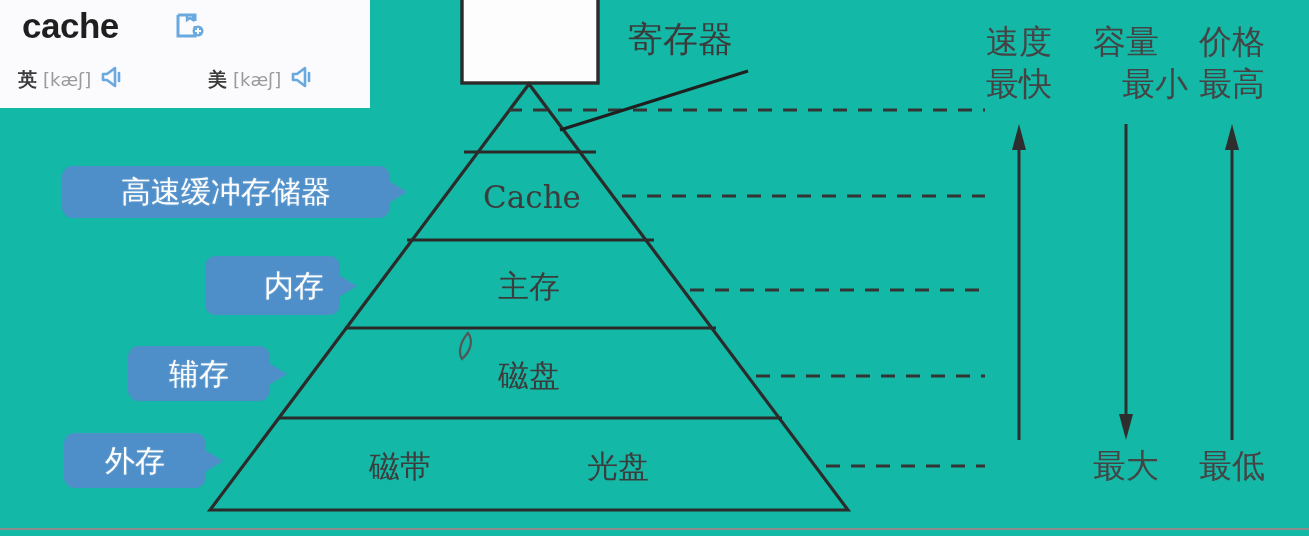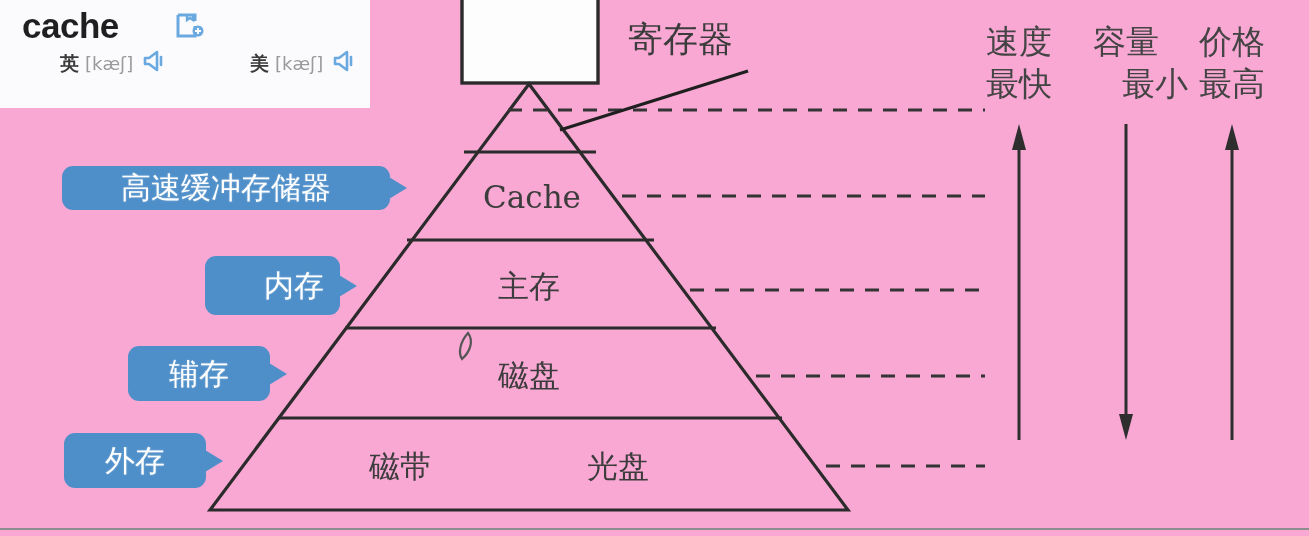--- a/index.html
+++ b/index.html
@@ -7,21 +7,21 @@
     padding: 0;
     background: #ffffff;
   }
   body {
     font-family: "Liberation Sans", "DejaVu Sans", sans-serif;
   }
   #stage {
     position: relative;
     width: 1309px;
     height: 536px;
-    background: #f9a8d4;
+    background: #14b8a6;
     overflow: hidden;
   }
 
   
   #dict-header {
     position: absolute;
     left: 0; top: 0;
     width: 370px; height: 108px;
     background: #fbfbfe;
   }
@@ -32,21 +32,21 @@
     font-weight: bold;
     color: #1f1f1f;
     letter-spacing: -0.5px;
     font-family: "Liberation Sans", "DejaVu Sans", sans-serif;
   }
   .collect-icon {
     position: absolute;
     left: 173px; top: 10px;
     width: 32px; height: 32px;
   }
-  .phon-row { position: absolute; top: 48px; margin-left: 42px; }
+  .phon-row { position: absolute; top: 64px; }
   .phon-row.uk { left: 18px; }
   .phon-row.us { left: 208px; }
   .phon-locale {
     font-size: 19px;
     color: #3a3a3a;
     font-weight: bold;
     vertical-align: middle;
     font-family: "Liberation Sans", "DejaVu Sans", sans-serif;
   }
   .phon-ipa {
@@ -247,38 +247,40 @@
   <div class="dtext tier-label" style="left:444px; top:179px; width:176px;">Cache</div>
 
   <div class="dtext tier-label" style="left:441px; top:266px; width:176px;">主存</div>
 
   <div class="dtext tier-label" style="left:441px; top:355px; width:176px;">磁盘</div>
 
   <div class="dtext tier-label" style="left:530px; top:446px; width:176px;">光盘</div>
 
   <div class="dtext tier-label" style="left:312px; top:446px; width:176px;">磁带</div>
 
-  <div class="callout" style="left:62px; top:166px; width:328px; height:44px;">
+  <div class="callout" style="left:62px; top:166px; width:328px; height:52px;">
     <span>高速缓冲存储器</span>
   </div>
 
   <div class="callout" style="left:205px; top:256px; width:135px; height:59px;justify-content:flex-end;">
     <span>内存</span>
   </div>
 
   <div class="callout" style="left:128px; top:346px; width:142px; height:55px;">
     <span>辅存</span>
   </div>
 
   <div class="callout" style="left:64px; top:433px; width:142px; height:55px;">
     <span>外存</span>
   </div>
 
   <div class="axis-text" style="left:974px; top:20px; width:90px;">速度</div>
   <div class="axis-text" style="left:974px; top:62px; width:90px;">最快</div>
 
   <div class="axis-text" style="left:1081px; top:20px; width:90px;">容量</div>
   <div class="axis-text" style="left:1110px; top:62px; width:90px;">最小</div>
+  <div class="axis-text" style="left:1081px; top:444px; width:90px;">最大</div>
 
   <div class="axis-text" style="left:1187px; top:20px; width:90px;">价格</div>
   <div class="axis-text" style="left:1187px; top:62px; width:90px;">最高</div>
+  <div class="axis-text" style="left:1187px; top:444px; width:90px;">最低</div>
 
 </div>
 
 </body></html>

